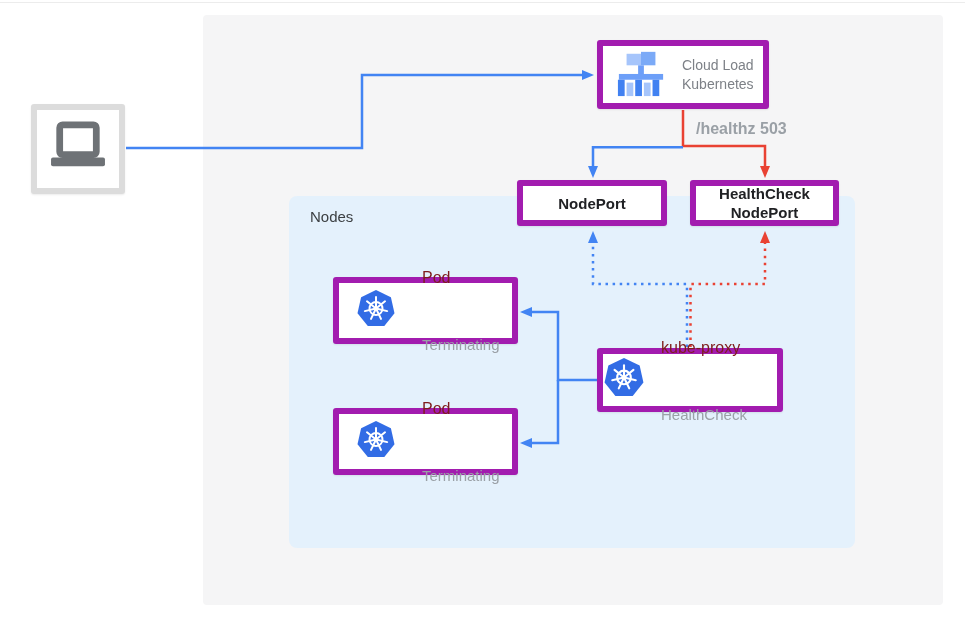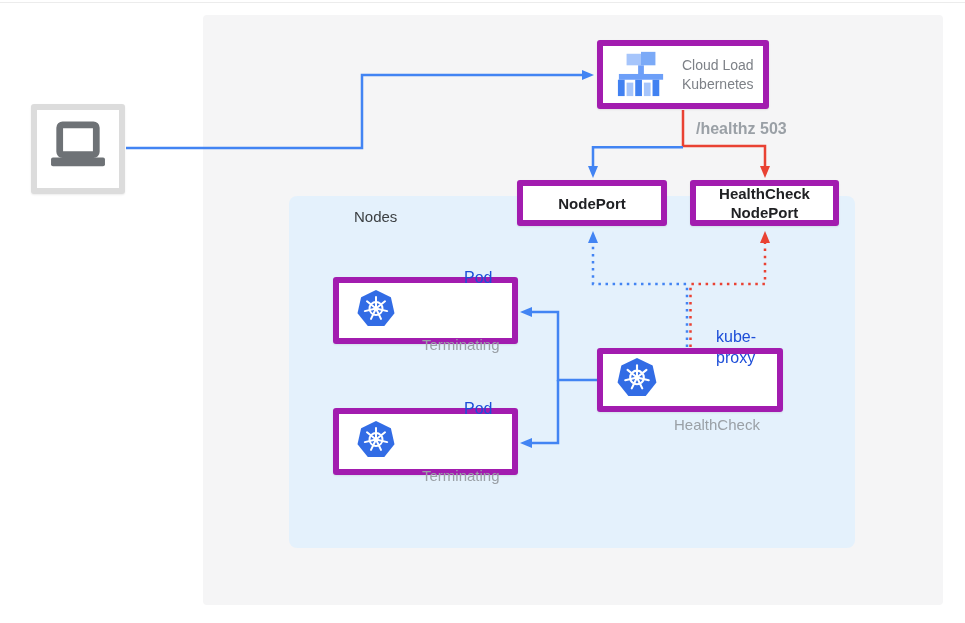--- a/index.html
+++ b/index.html
@@ -16,21 +16,21 @@
   .stage-panel {
     position: absolute; left: 203px; top: 15px; width: 740px; height: 590px;
     background: #f5f5f6; border-radius: 4px;
   }
   .nodes-panel {
     position: absolute; left: 289px; top: 196px; width: 566px; height: 352px;
     background: #e4f1fc; border-radius: 8px;
   }
   .nodes-label {
     position: absolute; left: 310px; top: 208px;
-    font-size: 15px; color: #3c4043; margin-left: 44px;
+    font-size: 15px; color: #3c4043;
   }
   .card {
     position: absolute; background: #ffffff;
     border: 6px solid #a21caf; border-radius: 3px;
     box-shadow: 0 1px 2px rgba(0,0,0,0.08);
   }
   .client-box {
     left: 31px; top: 104px; width: 94px; height: 90px;
     display: flex; align-items: center; justify-content: center;
     border-color: #dcdcdc;
@@ -51,24 +51,24 @@
     font-size: 15px; font-weight: bold; color: #202124; line-height: 19px;
     text-align: center;
   }
   .nodeport-box { left: 517px; top: 180px; width: 150px; height: 46px; }
   .hc-nodeport-box { left: 690px; top: 180px; width: 149px; height: 46px; }
   .entity-box {
     display: flex; align-items: center;
   }
   .pod1-box { left: 333px; top: 277px; width: 185px; height: 67px; padding-left: 17px; }
   .pod2-box { left: 333px; top: 408px; width: 185px; height: 67px; padding-left: 17px; }
-  .kproxy-box { left: 597px; top: 348px; width: 186px; height: 64px; padding-left: 13px; }
+  .kproxy-box { left: 597px; top: 348px; width: 186px; height: 64px; }
   .entity-text { margin-left: 26px; }
   .kproxy-box .entity-text { margin-left: 16px; }
-  .entity-title { font-size: 16px; font-weight: 500; color: #1d4ed8; line-height: 21px; margin-left: 42px; }
+  .entity-title { font-size: 16px; font-weight: 500; color: #7f1d1d; line-height: 21px; }
   .entity-sub { font-size: 15px; color: #9aa0a6; line-height: 19px; margin-top: 47px; }
   .connectors { position: absolute; left: 0; top: 0; z-index: 3; pointer-events: none; }
   .card { z-index: 4; }
   .nodes-label { z-index: 4; }
 </style>
 </head>
 <body>
 
 <div class="top-hairline"></div>
 

